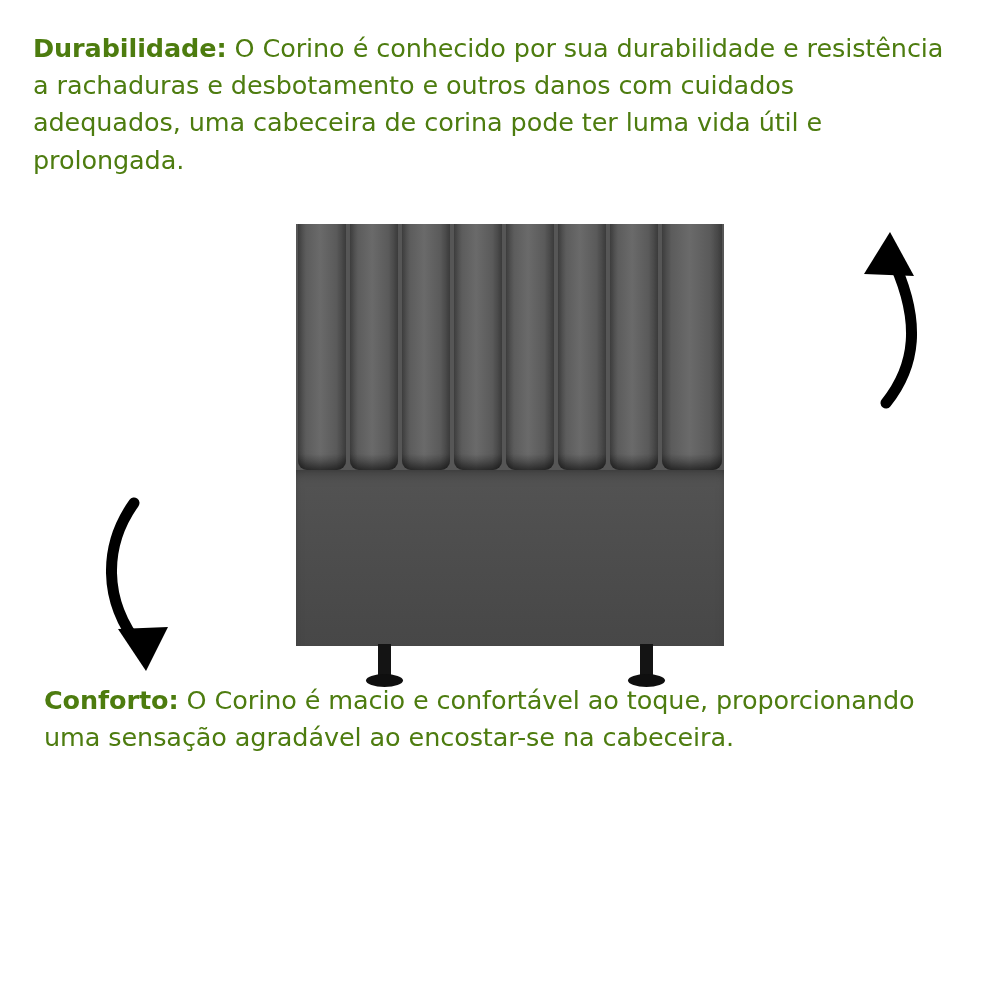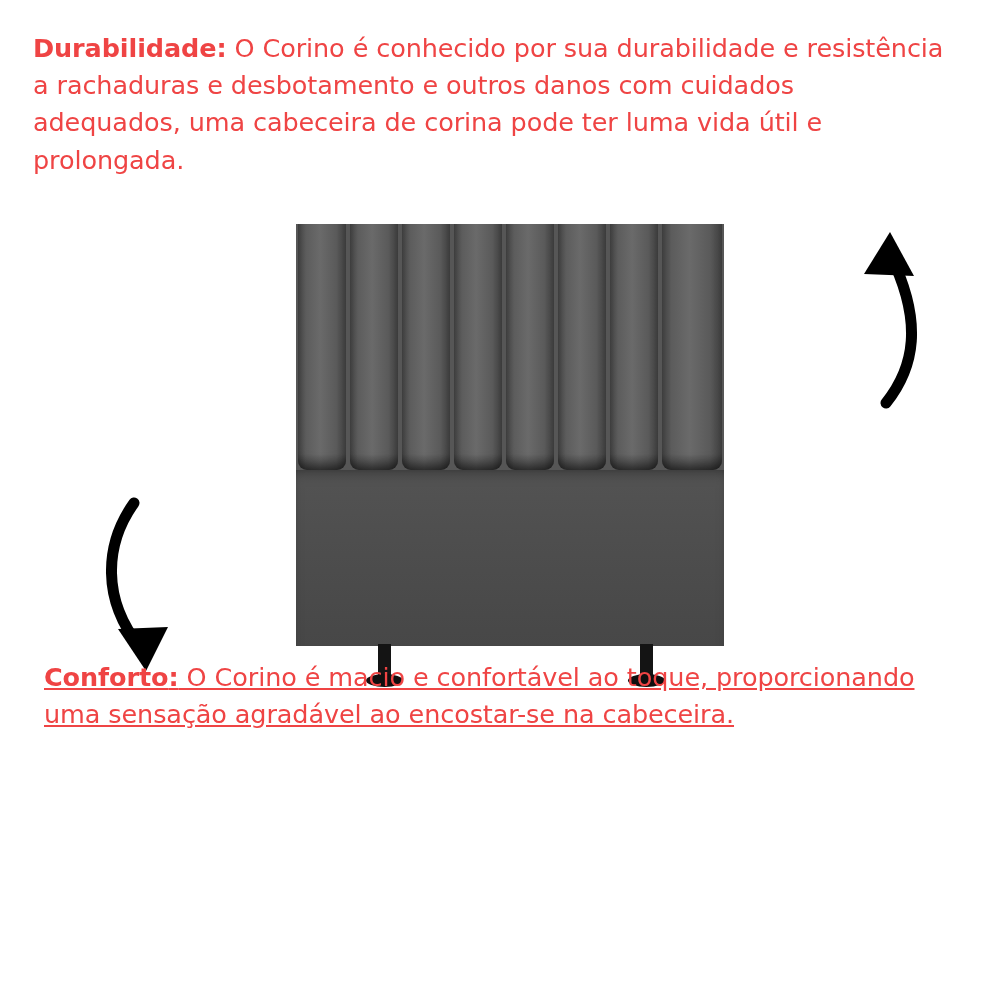--- a/index.html
+++ b/index.html
@@ -20,39 +20,38 @@
     width: 1000px;
     height: 1000px;
   }
 
   
   .text-block {
     position: absolute;
     font-size: 25.5px;
     line-height: 1.46;
     letter-spacing: -0.1px;
-    color: #ef4444;
+    color: #4d7c0f;
   }
   .text-block p {
     margin: 0 0 2px 0;
   }
   .lead {
     font-weight: bold;
   }
 
   #top-text {
     left: 33px;
     top: 30px;
     width: 912px;
   }
   #bottom-text-1 {
     left: 44px;
-    top: 659px;
+    top: 682px;
     width: 900px;
-    text-decoration: underline;
   }
   #bottom-text-2 {
     left: 44px;
     top: 825px;
     width: 900px;
   }
 
   
   .product {
     position: absolute;

